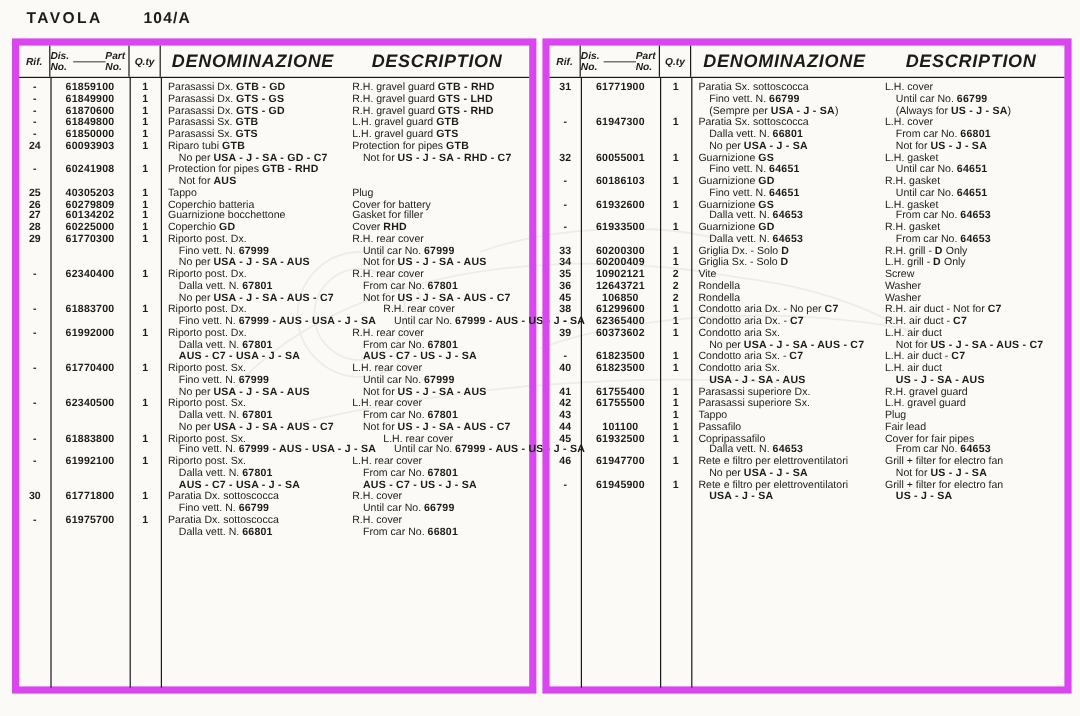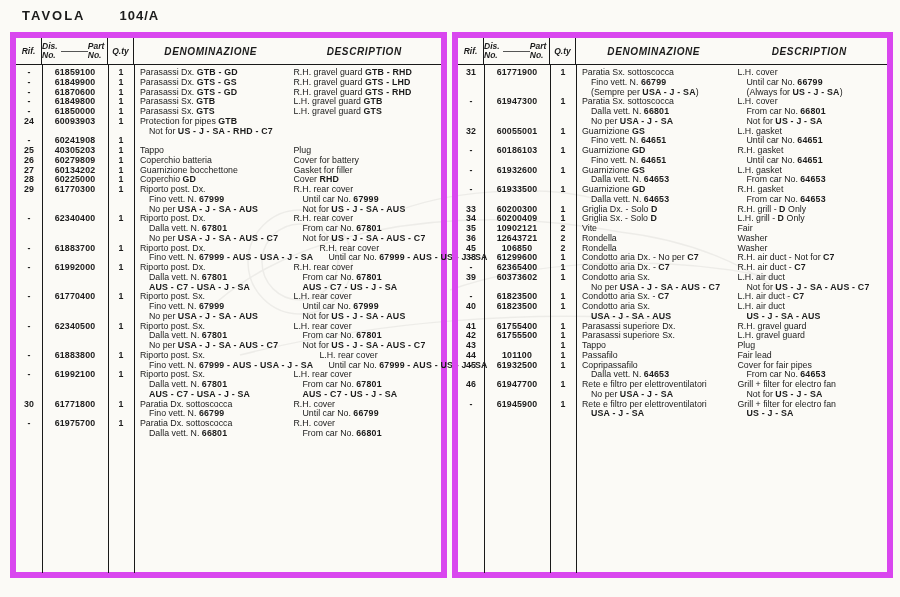--- a/index.html
+++ b/index.html
@@ -17,21 +17,21 @@
   .ptable{position:absolute;top:32px;height:546px;border:6px solid #d946ef;box-sizing:border-box;background:transparent;}
   .ptable.left{left:10px;width:437px;}
   .ptable.right{left:452px;width:441px;}
 
   .thead{display:grid;grid-template-columns:26px 66px 26px 1fr 1fr;height:26px;
     border-bottom:1.5px solid #191919;align-items:center;font-style:italic;font-weight:700;}
   .hc{height:100%;display:flex;align-items:center;justify-content:center;font-size:8.5px;box-sizing:border-box;}
   .hc.rif,.hc.part,.hc.qty{border-right:1px solid #191919;}
   .hc.part{flex-direction:row;line-height:9px;justify-content:center;}
   .hc .hrule{display:block;width:46px;height:0;border-top:1px solid #555;margin:1px 0;}
-  .hc.den,.hc.desc{font-size:10px;letter-spacing:.6px;}
+  .hc.den,.hc.desc{font-size:15px;letter-spacing:.6px;}
 
   .tbody{position:relative;height:calc(100% - 26px);padding-top:3px;box-sizing:border-box;}
   .vline{position:absolute;top:0;bottom:0;width:1px;background:#191919;}
   .v1{left:26px}.v2{left:92px}.v3{left:118px}
 
   .trow{display:grid;grid-template-columns:26px 66px 26px 1fr 1fr;}
   .c{font-size:8.8px;line-height:9.75px;}
   .c.rif{text-align:center;font-weight:700;}
   .c.part{text-align:center;font-weight:700;letter-spacing:.2px;}
   .c.qty{text-align:center;font-weight:700;}
@@ -127,29 +127,37 @@
           <div class="line">Parasassi Sx. <b>GTS</b></div>
         </div>
         <div class="c desc">
           <div class="line">L.H. gravel guard <b>GTS</b></div>
         </div>
       </div>
       <div class="trow">
         <div class="c rif">24</div>
         <div class="c part">60093903</div>
         <div class="c qty">1</div>
+        <div class="c den">
+          <div class="line">Riparo tubi <b>GTB</b></div>
+          <div class="line ind">No per <b>USA - J - SA - GD - C7</b></div>
+        </div>
         <div class="c desc">
           <div class="line">Protection for pipes <b>GTB</b></div>
           <div class="line ind">Not for <b>US - J - SA - RHD - C7</b></div>
         </div>
       </div>
       <div class="trow">
         <div class="c rif">-</div>
         <div class="c part">60241908</div>
         <div class="c qty">1</div>
+        <div class="c desc">
+          <div class="line">Protection for pipes <b>GTB - RHD</b></div>
+          <div class="line ind">Not for <b>AUS</b></div>
+        </div>
       </div>
       <div class="trow">
         <div class="c rif">25</div>
         <div class="c part">40305203</div>
         <div class="c qty">1</div>
         <div class="c den">
           <div class="line">Tappo</div>
         </div>
         <div class="c desc">
           <div class="line">Plug</div>
@@ -454,21 +462,21 @@
         </div>
       </div>
       <div class="trow">
         <div class="c rif">35</div>
         <div class="c part">10902121</div>
         <div class="c qty">2</div>
         <div class="c den">
           <div class="line">Vite</div>
         </div>
         <div class="c desc">
-          <div class="line">Fair</div>
+          <div class="line">Screw</div>
         </div>
       </div>
       <div class="trow">
         <div class="c rif">36</div>
         <div class="c part">12643721</div>
         <div class="c qty">2</div>
         <div class="c den">
           <div class="line">Rondella</div>
         </div>
         <div class="c desc">

